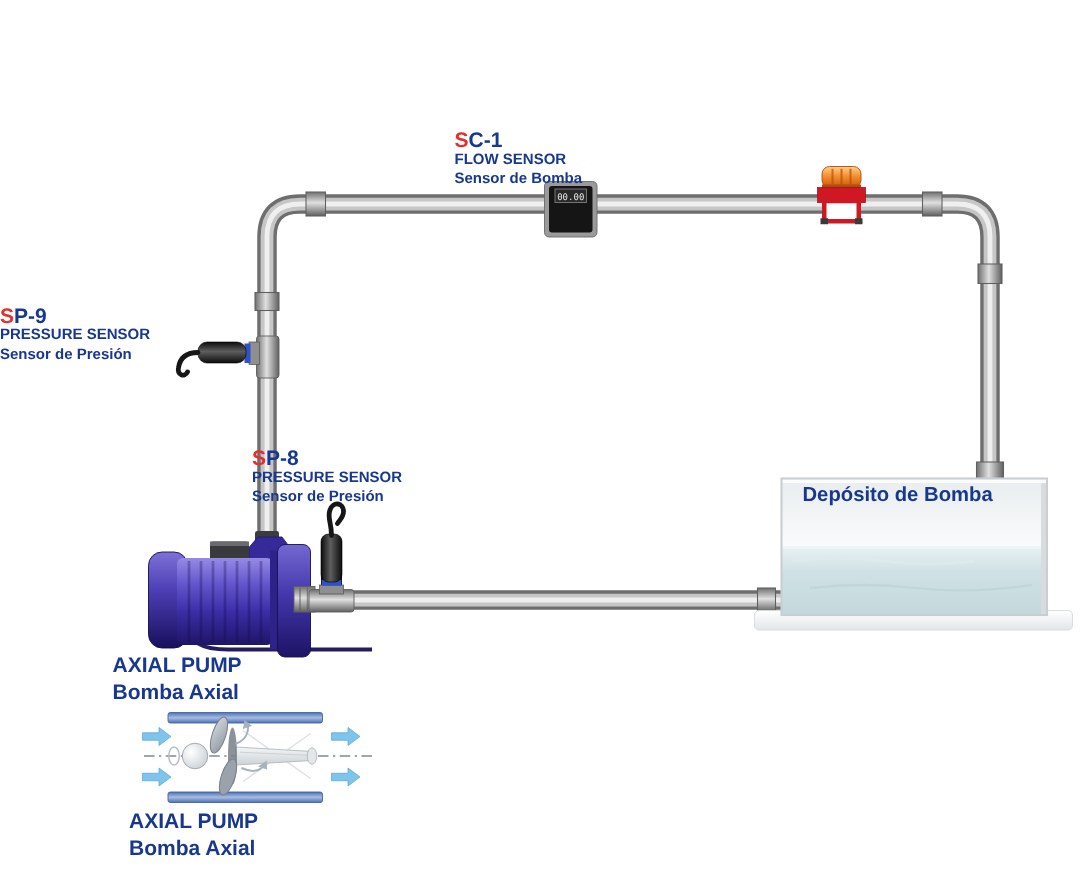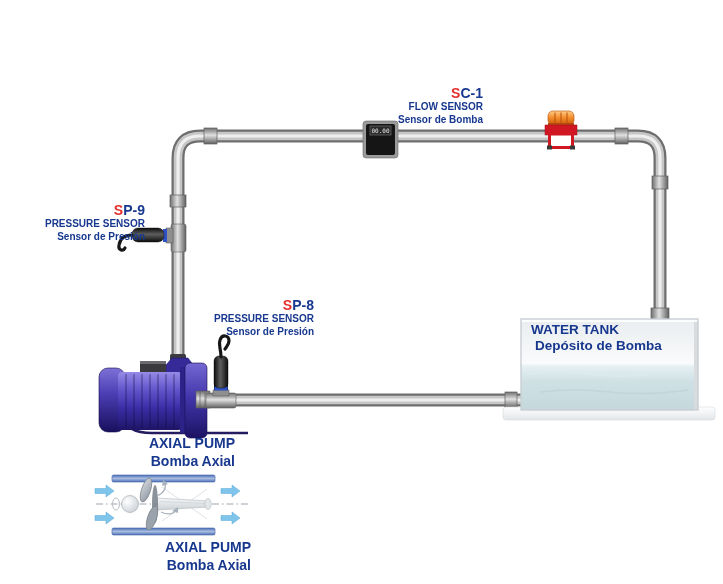--- a/index.html
+++ b/index.html
@@ -5,21 +5,21 @@
   html,body{margin:0;padding:0;background:#fff;}
   .stage{
     position:relative;width:723px;height:584px;background:#ffffff;overflow:hidden;
     font-family:"Liberation Sans",sans-serif;
   }
   .stage svg{position:absolute;left:0;top:0;}
   .lbl{position:absolute;font-weight:bold;color:#17388e;}
   .lbl .tag{font-size:14px;line-height:14px;}
   .lbl .ln{font-size:10px;line-height:13px;}
   .lbl .red{color:#e42f2d;}
-  .center{text-align:right;}
+  .center{text-align:left;}
   .tank-lbl .ln{font-size:13.5px;line-height:16px;}
   .pump-lbl .ln{font-size:14px;line-height:17.5px;}
 </style>
 </head>
 <body>
 
 <div class="stage">
 
   <svg width="723" height="584" viewBox="0 0 723 584">
     <defs>
@@ -232,21 +232,20 @@
     <div class="ln">Sensor de Presión</div>
   </div>
 
   <div class="lbl center" style="left:168px;top:298px;width:146px;position:absolute;">
     <div class="tag"><span class="red">S</span><span>P-8</span></div>
     <div class="ln">PRESSURE SENSOR</div>
     <div class="ln">Sensor de Presión</div>
   </div>
 
   <div class="lbl tank-lbl" style="left:531px;top:322px;width:170px;position:absolute;">
-    <div class="ln">WATER TANK</div>
     <div class="ln" style="padding-left:4px;">Depósito de Bomba</div>
   </div>
 
   <div class="lbl pump-lbl center" style="left:75px;top:435px;width:160px;position:absolute;">
     <div class="ln">AXIAL PUMP</div>
     <div class="ln">Bomba Axial</div>
   </div>
 
   <div class="lbl pump-lbl center" style="left:86px;top:539px;width:165px;position:absolute;">
     <div class="ln">AXIAL PUMP</div>

